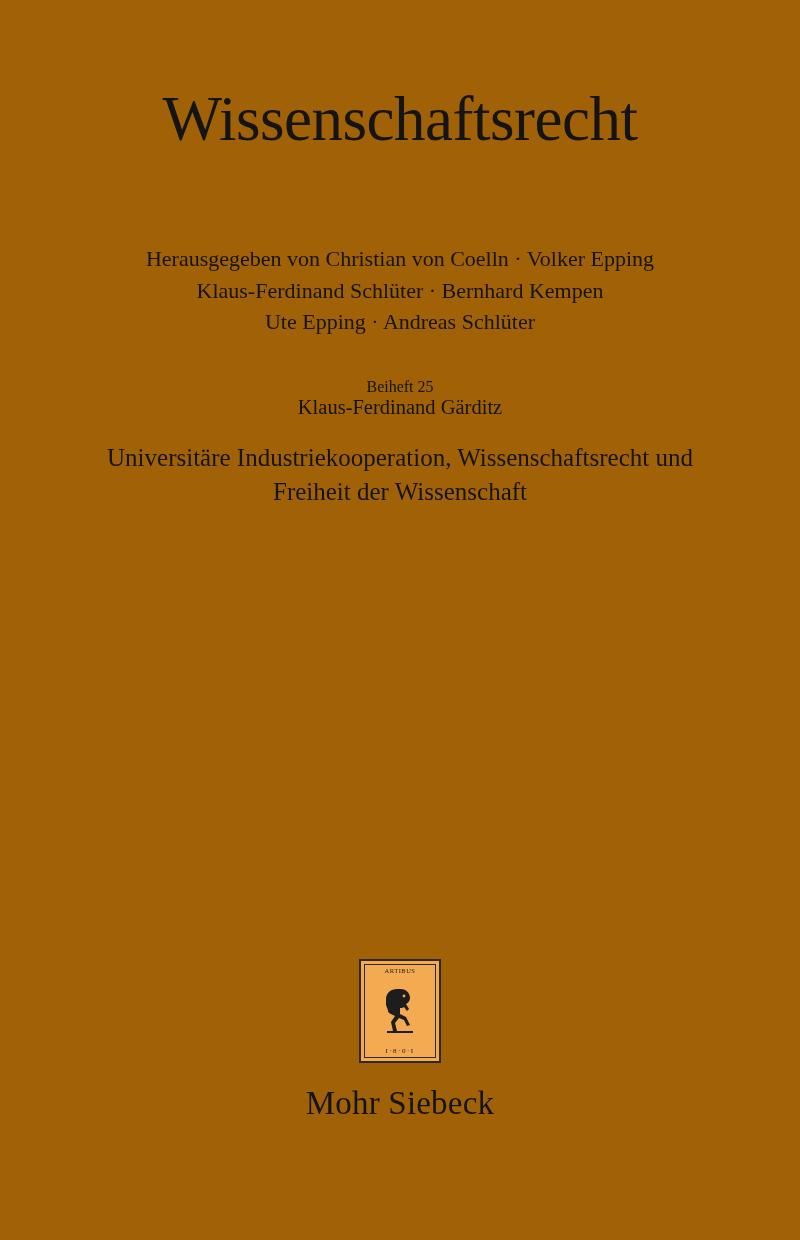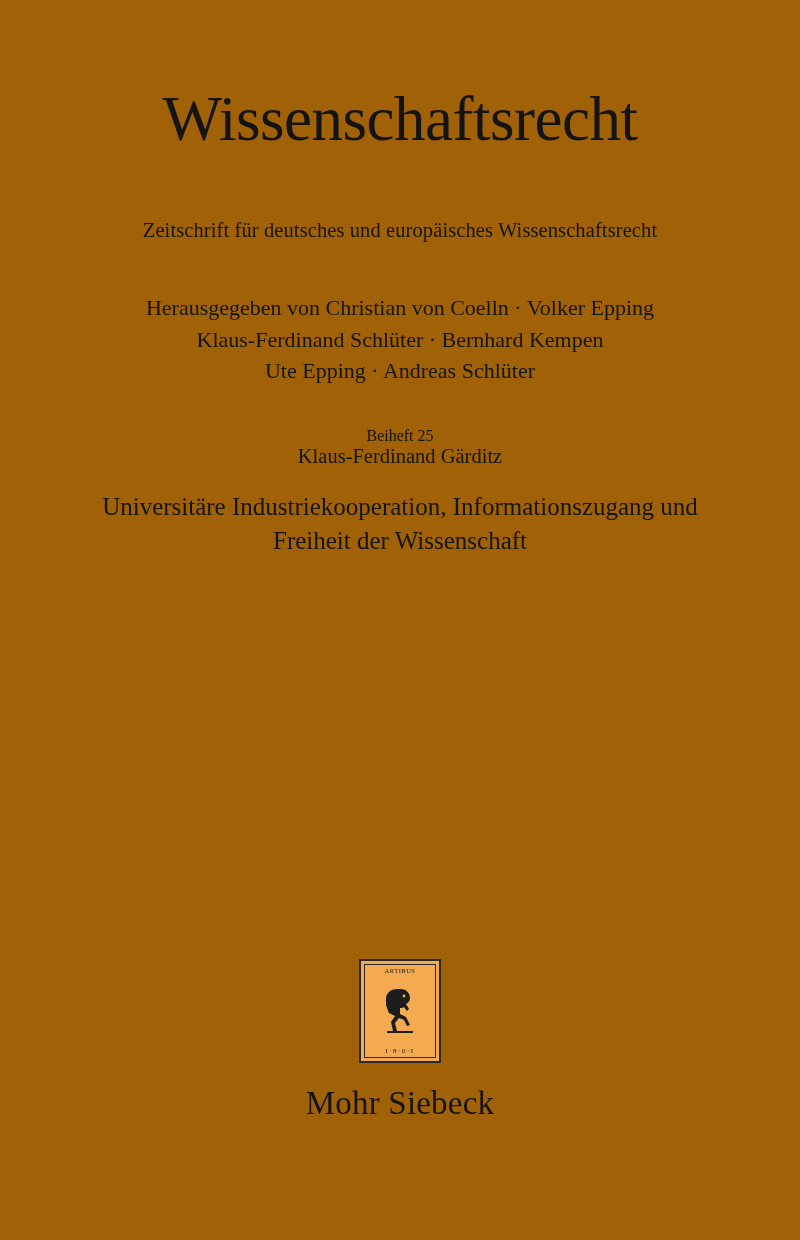--- a/index.html
+++ b/index.html
@@ -125,33 +125,32 @@
     color: #141414;
   }
 </style>
 </head>
 <body>
 
 <div class="cover">
 
   <h1 class="journal-title">Wissenschaftsrecht</h1>
 
-  <div class="journal-subtitle">Zeitschrift für deutsches und europäisches Wissenschaftsrecht</div>
 
   <div class="editors">
     <div>Herausgegeben von Christian von Coelln · Volker Epping</div>
     <div>Klaus-Ferdinand Schlüter · Bernhard Kempen</div>
     <div>Ute Epping · Andreas Schlüter</div>
   </div>
 
   <div class="issue">Beiheft 25</div>
 
   <div class="author">Klaus-Ferdinand Gärditz</div>
 
-  <div class="work-title">Universitäre Industriekooperation, Informationszugang und Freiheit der Wissenschaft</div>
+  <div class="work-title">Universitäre Industriekooperation, Wissenschaftsrecht und Freiheit der Wissenschaft</div>
 
   <div class="publisher-block">
     <div class="logo">
       <div class="logo-inner">
         <div class="logo-top-text">ARTIBUS</div>
         <div class="logo-lion">
           <svg width="46" height="56" viewBox="0 0 46 56" aria-hidden="true">
             <g fill="#1d1d1d">
               <path d="M10 48 L36 48 L36 50 L10 50 Z"></path>
               <path d="M24 6 c5 0 9 4 9 9 c0 3 -2 5 -4 6 l3 5 l-2 2 l-3 -4 c-1 1 -3 1 -4 1 l0 6 l6 3 l4 8 l-3 1 l-3 -6 l-5 -2 l-4 5 l2 8 l-4 0 l-2 -9 l4 -6 l-6 -3 l-3 -8 l0 -6 c0 -6 5 -10 11 -10 z"></path>

